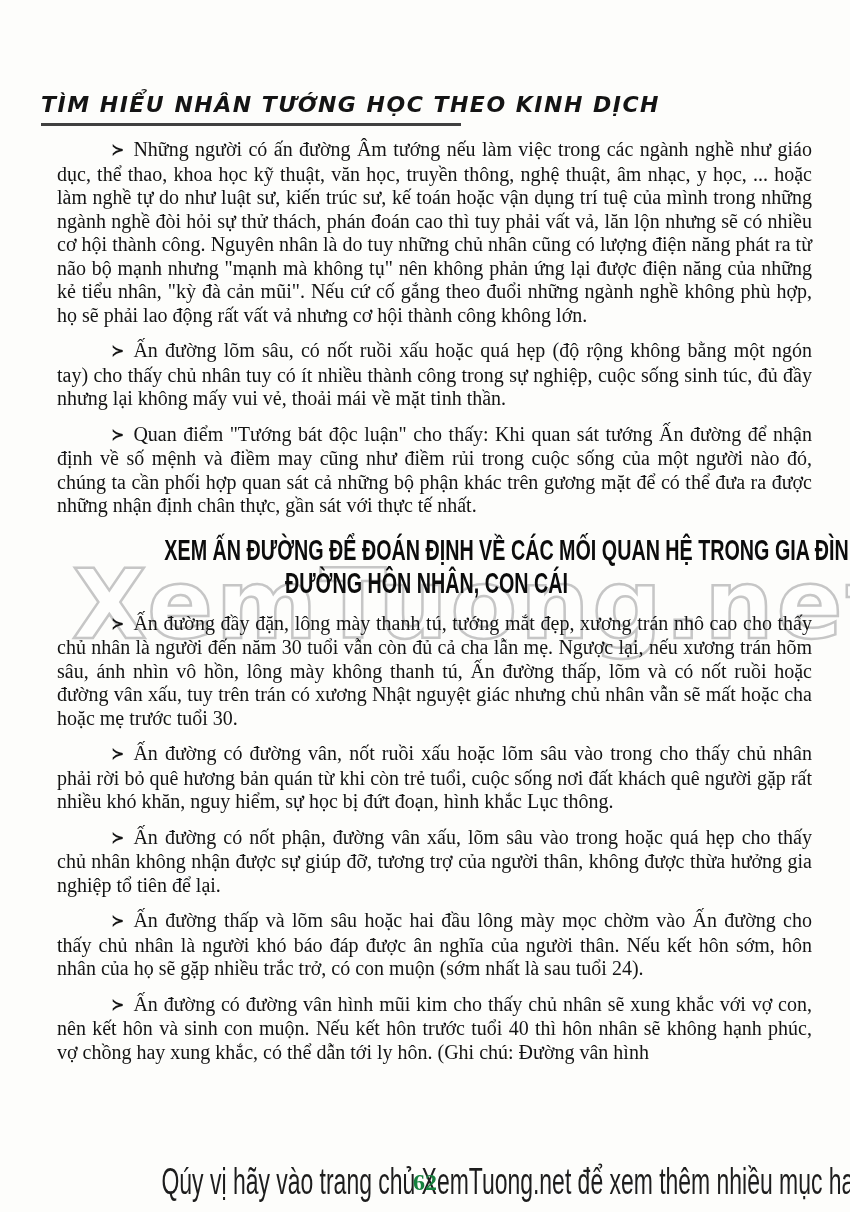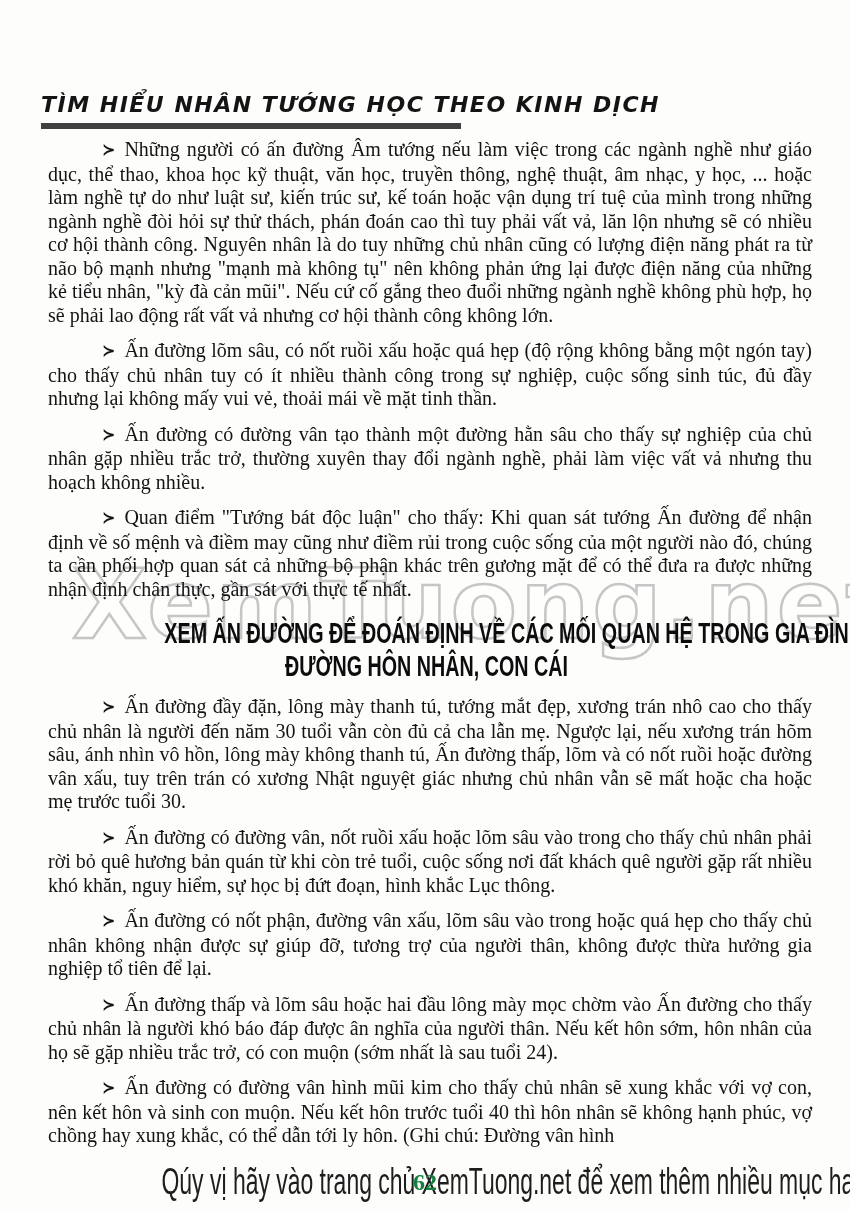--- a/index.html
+++ b/index.html
@@ -12,30 +12,30 @@
     font-family:"Liberation Serif", serif;
     color:#141414;
   }
   
   .running-header{
     position:absolute;left:41px;top:92px;width:420px;
     font-family:"DejaVu Sans", sans-serif;
     font-style:italic;font-weight:700;
     font-size:22px;letter-spacing:1.5px;line-height:26px;
     padding-bottom:5px;
-    border-bottom:6px solid #404040;
+    border-bottom:3px solid #404040;
     white-space:nowrap;
   }
   
   .body-col{
     position:absolute;left:41px;top:138px;width:771px;
     z-index:2;
   }
   p.para{
-    margin:0 0 12px 7px;
+    margin:0 0 12px 16px;
     font-size:20px;line-height:23.5px;
     text-align:justify;
     text-indent:54px;
   }
   .bullet{
     font-family:"DejaVu Sans", sans-serif;
     font-weight:700;font-size:16px;
     padding-right:9px;
     position:relative;top:-1px;
   }
@@ -97,21 +97,20 @@
   <div class="watermark">XemTuong.net</div>
 
   <div class="running-header">TÌM HIỂU NHÂN TƯỚNG HỌC THEO KINH DỊCH</div>
 
   <div class="body-col">
 
     <p class="para"><span class="bullet">≻</span><span>Những người có ấn đường Âm tướng nếu làm việc trong các ngành nghề như giáo dục, thể thao, khoa học kỹ thuật, văn học, truyền thông, nghệ thuật, âm nhạc, y học, ... hoặc làm nghề tự do như luật sư, kiến trúc sư, kế toán hoặc vận dụng trí tuệ của mình trong những ngành nghề đòi hỏi sự thử thách, phán đoán cao thì tuy phải vất vả, lăn lộn nhưng sẽ có nhiều cơ hội thành công. Nguyên nhân là do tuy những chủ nhân cũng có lượng điện năng phát ra từ não bộ mạnh nhưng "mạnh mà không tụ" nên không phản ứng lại được điện năng của những kẻ tiểu nhân, "kỳ đà cản mũi". Nếu cứ cố gắng theo đuổi những ngành nghề không phù hợp, họ sẽ phải lao động rất vất vả nhưng cơ hội thành công không lớn.</span></p>
 
     <p class="para"><span class="bullet">≻</span><span>Ấn đường lõm sâu, có nốt ruồi xấu hoặc quá hẹp (độ rộng không bằng một ngón tay) cho thấy chủ nhân tuy có ít nhiều thành công trong sự nghiệp, cuộc sống sinh túc, đủ đầy nhưng lại không mấy vui vẻ, thoải mái về mặt tinh thần.</span></p>
 
-    <p class="para"><span class="bullet">≻</span><span>Ấn đường có đường vân tạo thành một đường hằn sâu cho thấy sự nghiệp của chủ nhân gặp nhiều trắc trở, thường xuyên thay đổi ngành nghề, phải làm việc vất vả nhưng thu hoạch không nhiều.</span></p>
 
     <p class="para"><span class="bullet">≻</span><span>Quan điểm "Tướng bát độc luận" cho thấy: Khi quan sát tướng Ấn đường để nhận định về số mệnh và điềm may cũng như điềm rủi trong cuộc sống của một người nào đó, chúng ta cần phối hợp quan sát cả những bộ phận khác trên gương mặt để có thể đưa ra được những nhận định chân thực, gần sát với thực tế nhất.</span></p>
 
     <div class="section-heading">
       <span class="hline">XEM ẤN ĐƯỜNG ĐỂ ĐOÁN ĐỊNH VỀ CÁC MỐI QUAN HỆ TRONG GIA ĐÌNH,</span>
       <span class="hline">ĐƯỜNG HÔN NHÂN, CON CÁI</span>
     </div>
 
     <p class="para"><span class="bullet">≻</span><span>Ấn đường đầy đặn, lông mày thanh tú, tướng mắt đẹp, xương trán nhô cao cho thấy chủ nhân là người đến năm 30 tuổi vẫn còn đủ cả cha lẫn mẹ. Ngược lại, nếu xương trán hõm sâu, ánh nhìn vô hồn, lông mày không thanh tú, Ấn đường thấp, lõm và có nốt ruồi hoặc đường vân xấu, tuy trên trán có xương Nhật nguyệt giác nhưng chủ nhân vẫn sẽ mất hoặc cha hoặc mẹ trước tuổi 30.</span></p>
 

